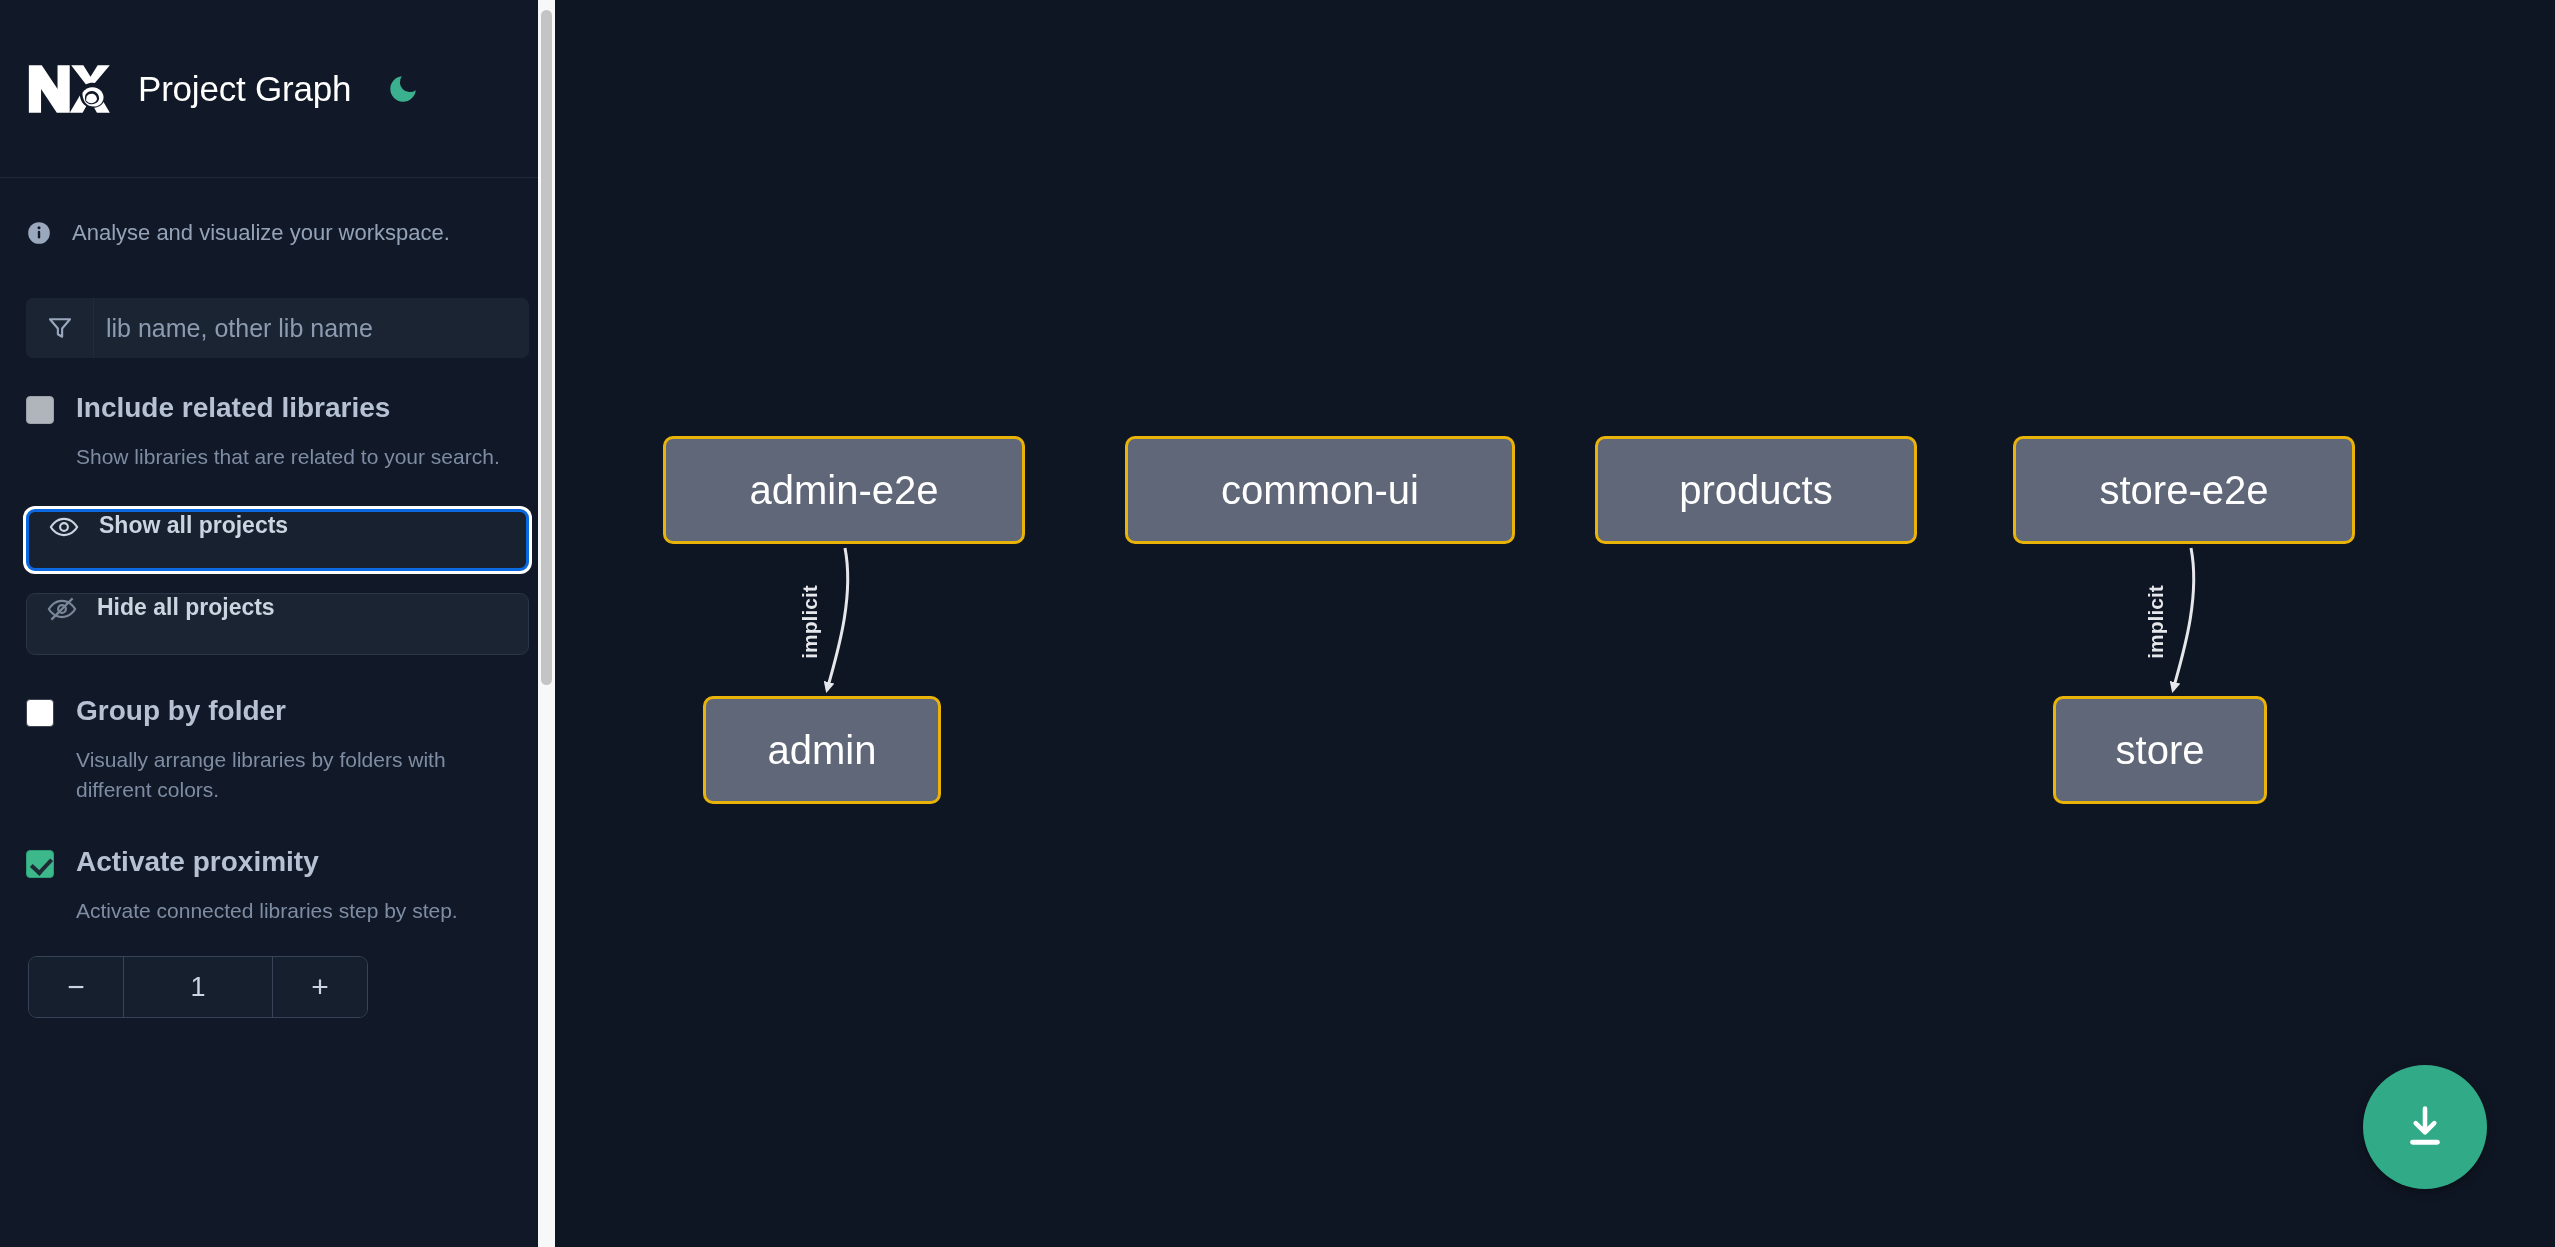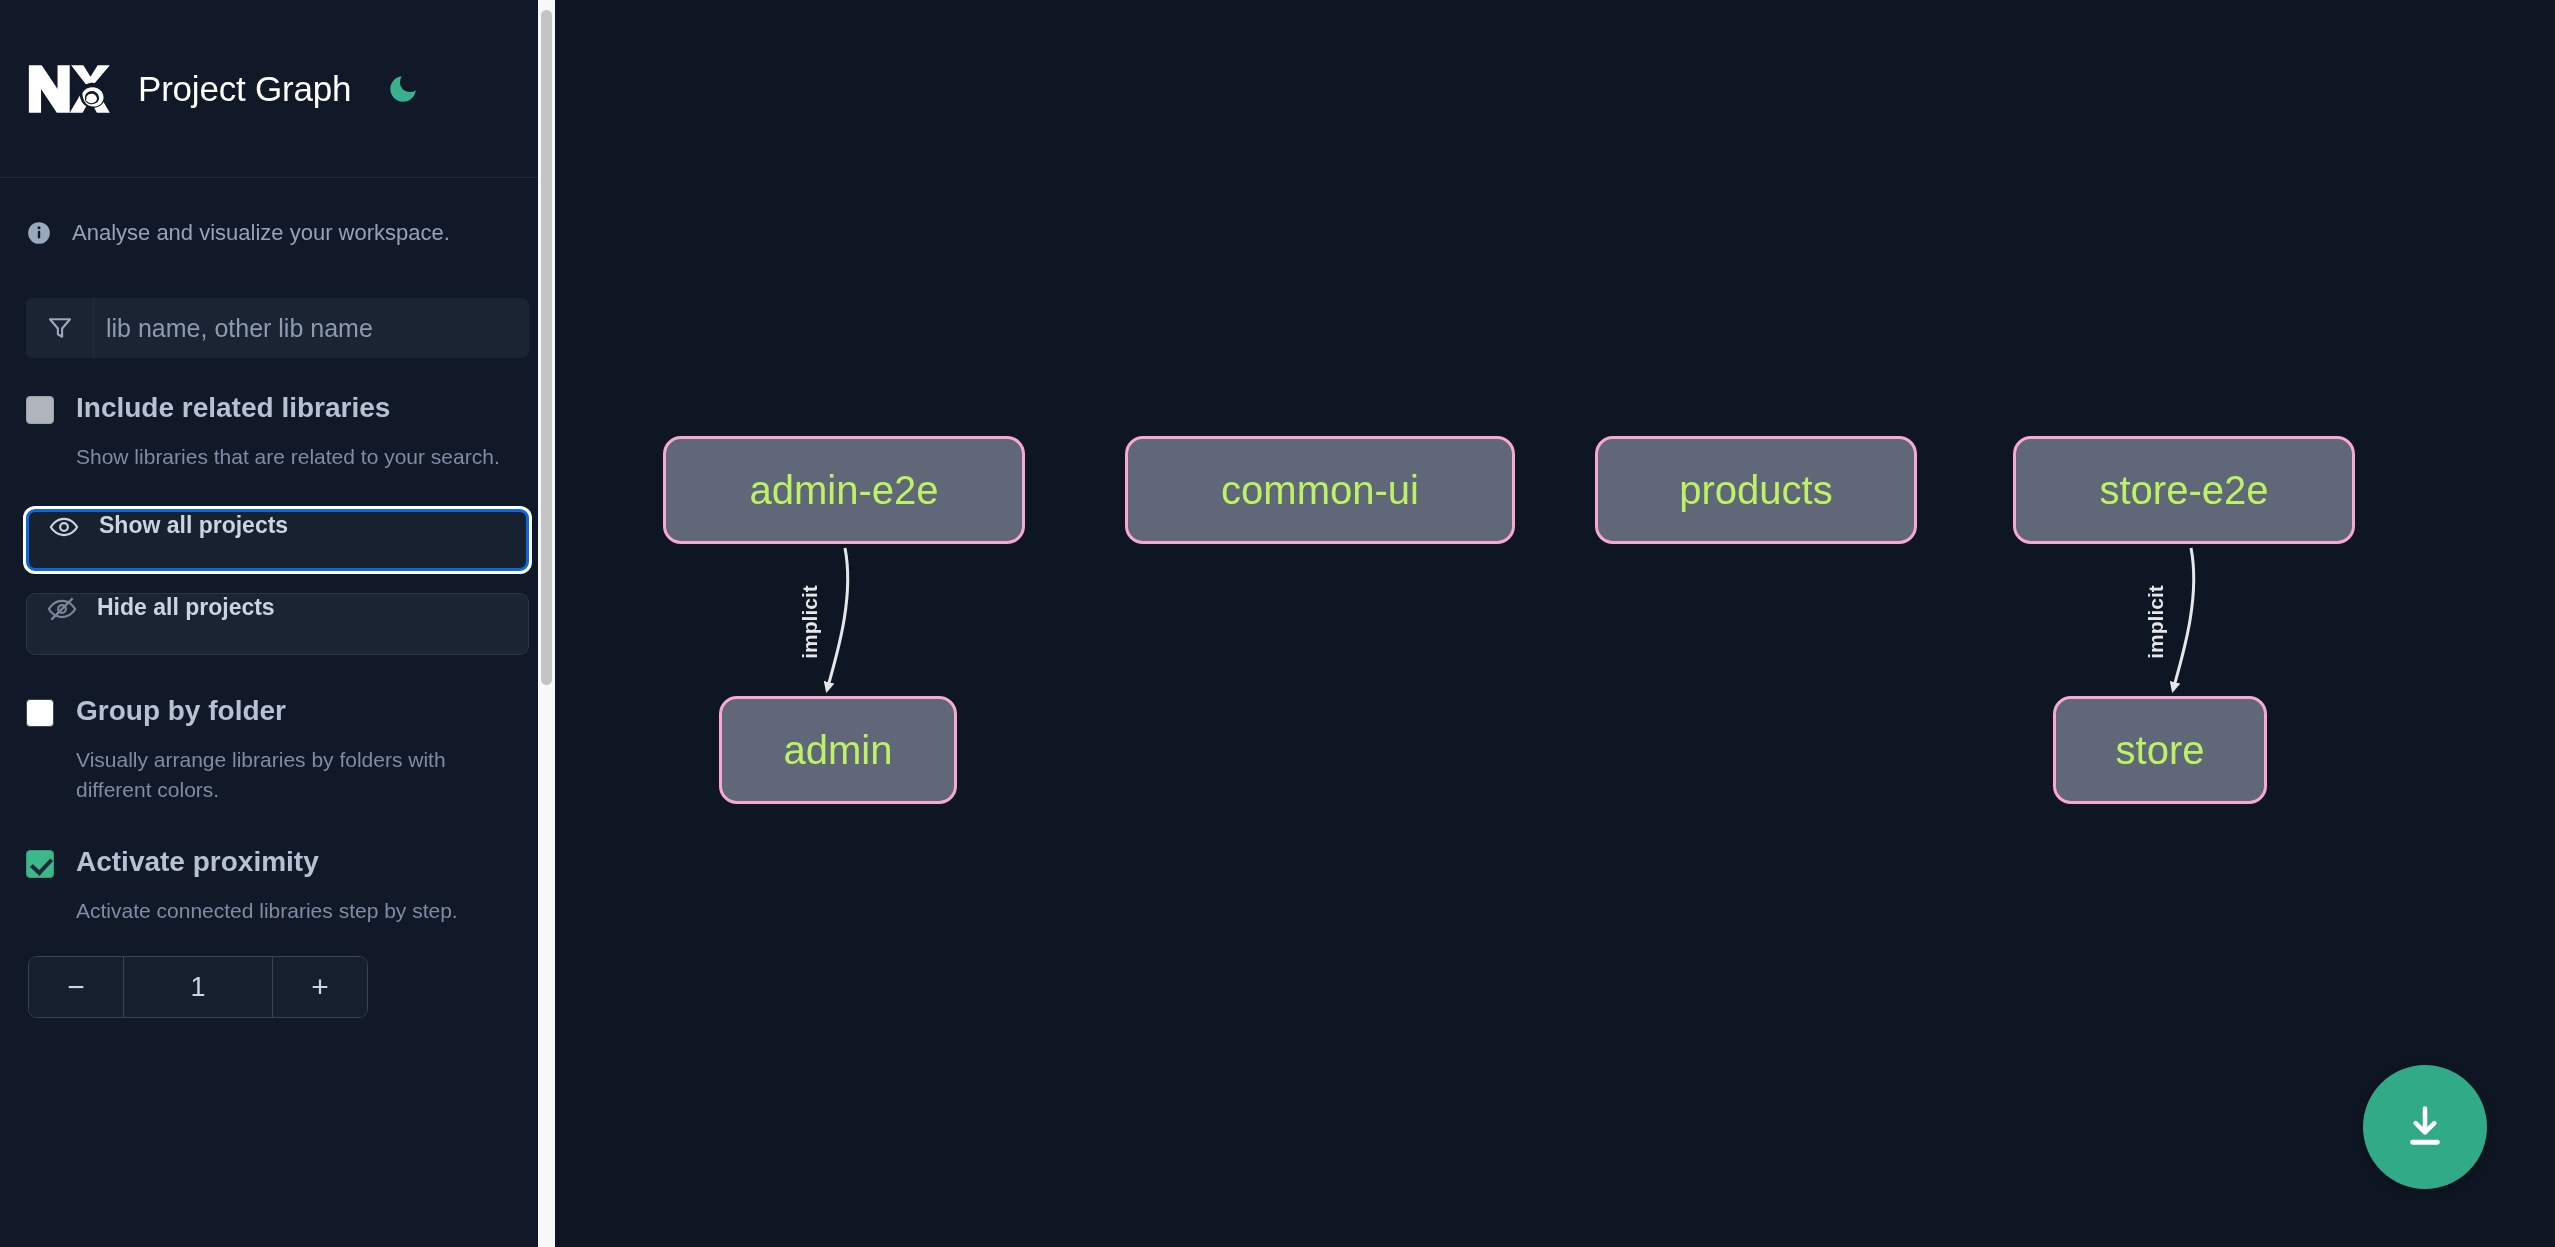--- a/index.html
+++ b/index.html
@@ -149,23 +149,23 @@
   #graph {
     position:relative;
     flex:1; height:1247px;
     background:#0f1623;
     overflow:hidden;
   }
   .node {
     position:absolute;
     display:flex; align-items:center; justify-content:center;
     background:#5f6778;
-    border:3px solid #f9a8d4;
-    border-radius:18px;
-    color:#bef264;
+    border:3px solid #eab308;
+    border-radius:10px;
+    color:#ffffff;
     font-size:40px;
     white-space:nowrap;
     cursor:pointer;
   }
   #fab {
     position:absolute; right:68px; bottom:58px;
     width:124px; height:124px; border-radius:62px;
     background:#31ab87;
     display:flex; align-items:center; justify-content:center;
     cursor:pointer;
@@ -307,21 +307,21 @@
     </div>
     <div class="node" style="left:570px;top:436px;width:390px;height:108px;">
       <span>common-ui</span>
     </div>
     <div class="node" style="left:1040px;top:436px;width:322px;height:108px;">
       <span>products</span>
     </div>
     <div class="node" style="left:1458px;top:436px;width:342px;height:108px;">
       <span>store-e2e</span>
     </div>
-    <div class="node" style="left:164px;top:696px;width:238px;height:108px;text-align:right;">
+    <div class="node" style="left:148px;top:696px;width:238px;height:108px;text-align:right;">
       <span>admin</span>
     </div>
     <div class="node" style="left:1498px;top:696px;width:214px;height:108px;">
       <span>store</span>
     </div>
 
     <div id="fab">
       <span>
         <svg width="52" height="52" viewBox="0 0 24 24" aria-hidden="true">
           <path d="M12 3.5v10.5M12 14.5l-4.3-4.3M12 14.5l4.3-4.3" fill="none" stroke="#ffffff" stroke-width="2.1" stroke-linecap="round" stroke-linejoin="round"></path>

